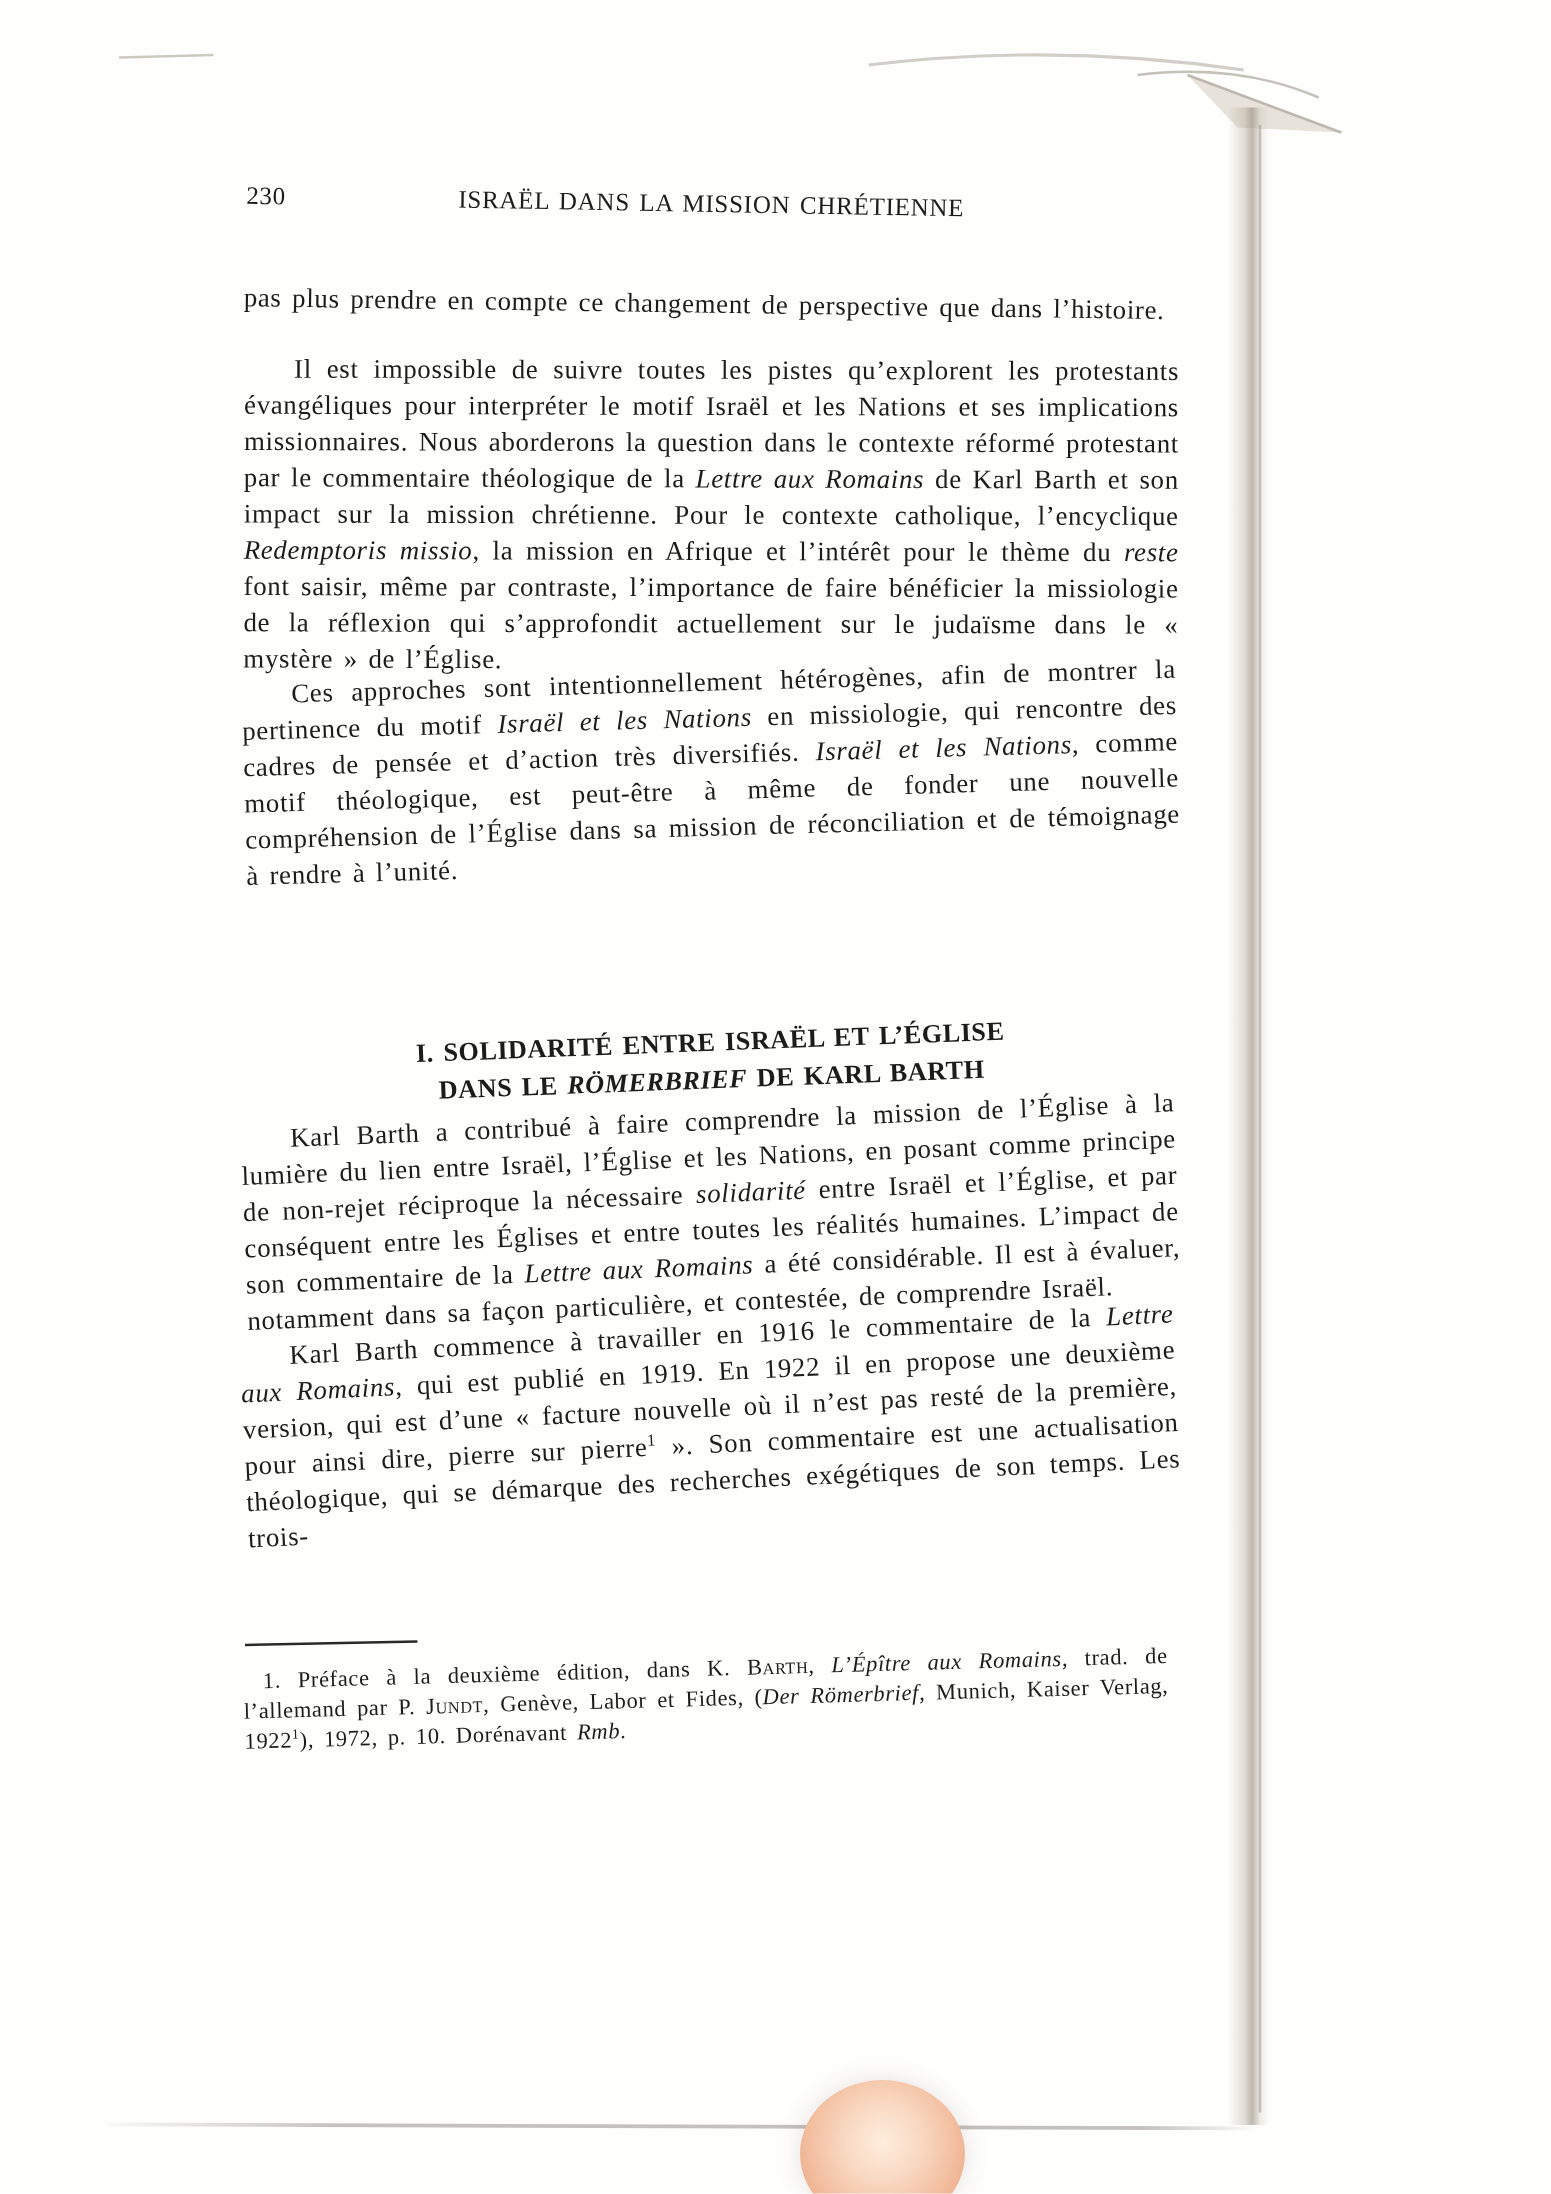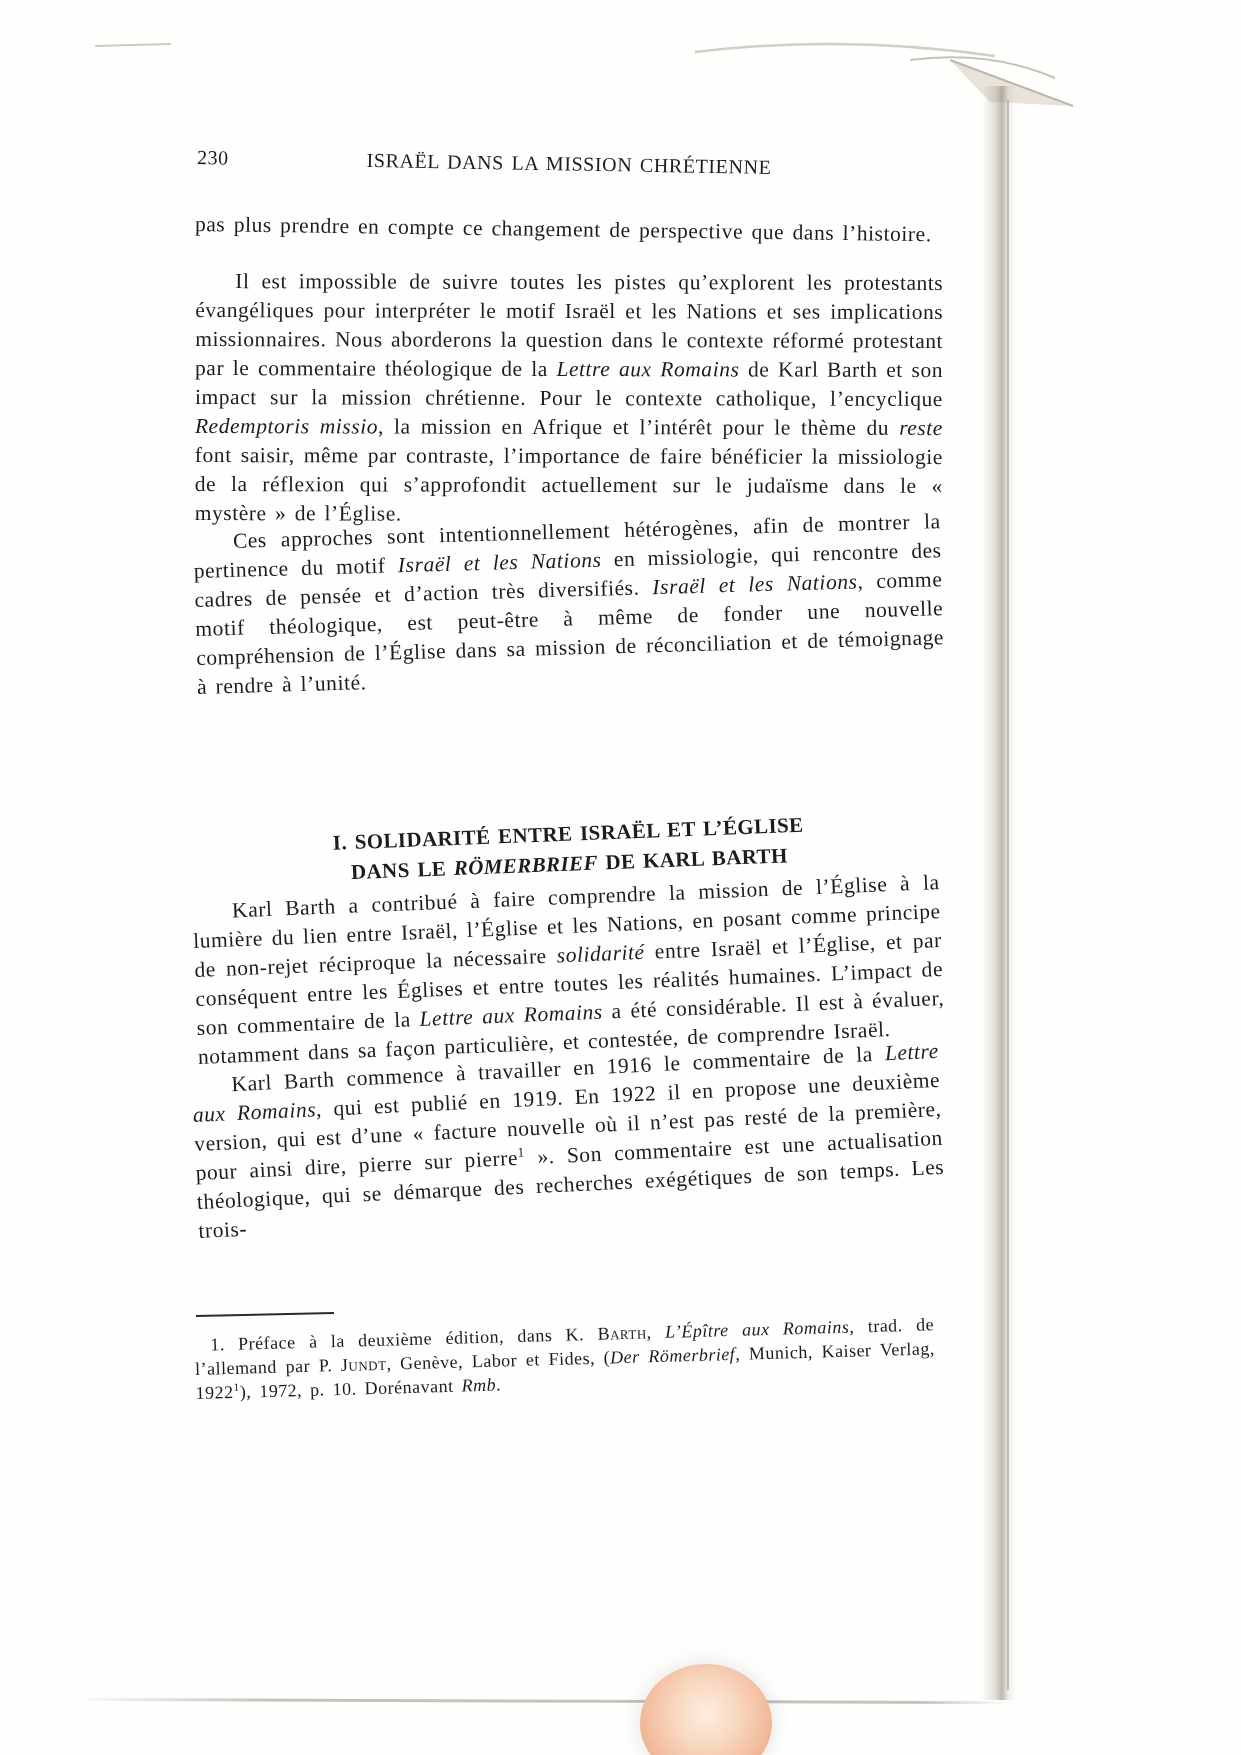--- a/index.html
+++ b/index.html
@@ -19,21 +19,21 @@
   .pagenum{
     position:absolute;left:2px;top:0;
     font-size:20px;letter-spacing:0.5px;
   }
   .runhead{
     display:block;text-align:center;
     font-size:20px;letter-spacing:0.6px;word-spacing:2px;
   }
   
   .col{position:absolute;left:195px;width:748px;}
-  #intro{top:210px;}
+  #intro{top:224px;}
   #barth{top:898px;}
   .para{
     margin:0;text-align:justify;
     font-size:21.5px;line-height:29px;
     letter-spacing:0.55px;word-spacing:2.5px;
     transform-origin:0 50%;
   }
   .para.ind{text-indent:40px;}
   #intro .para:nth-child(1){transform:rotate(0.8deg);margin-bottom:28px;}
   #intro .para:nth-child(2){transform:rotate(0.15deg);}

